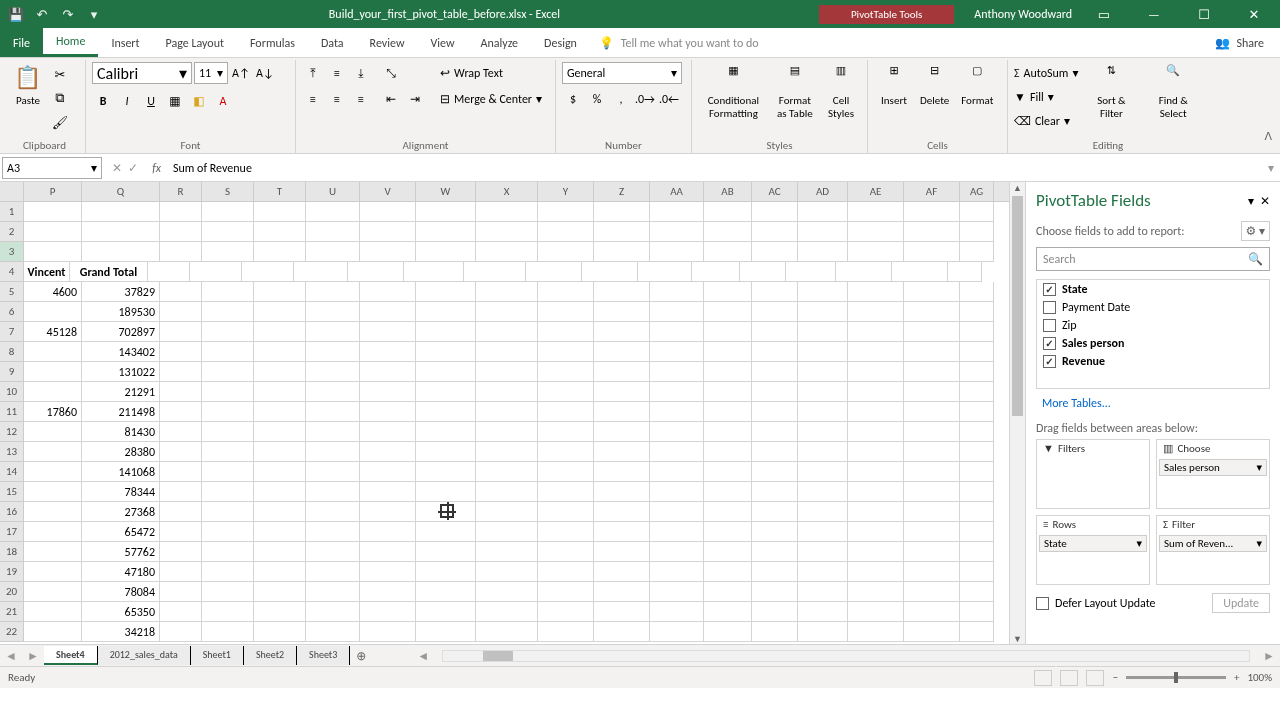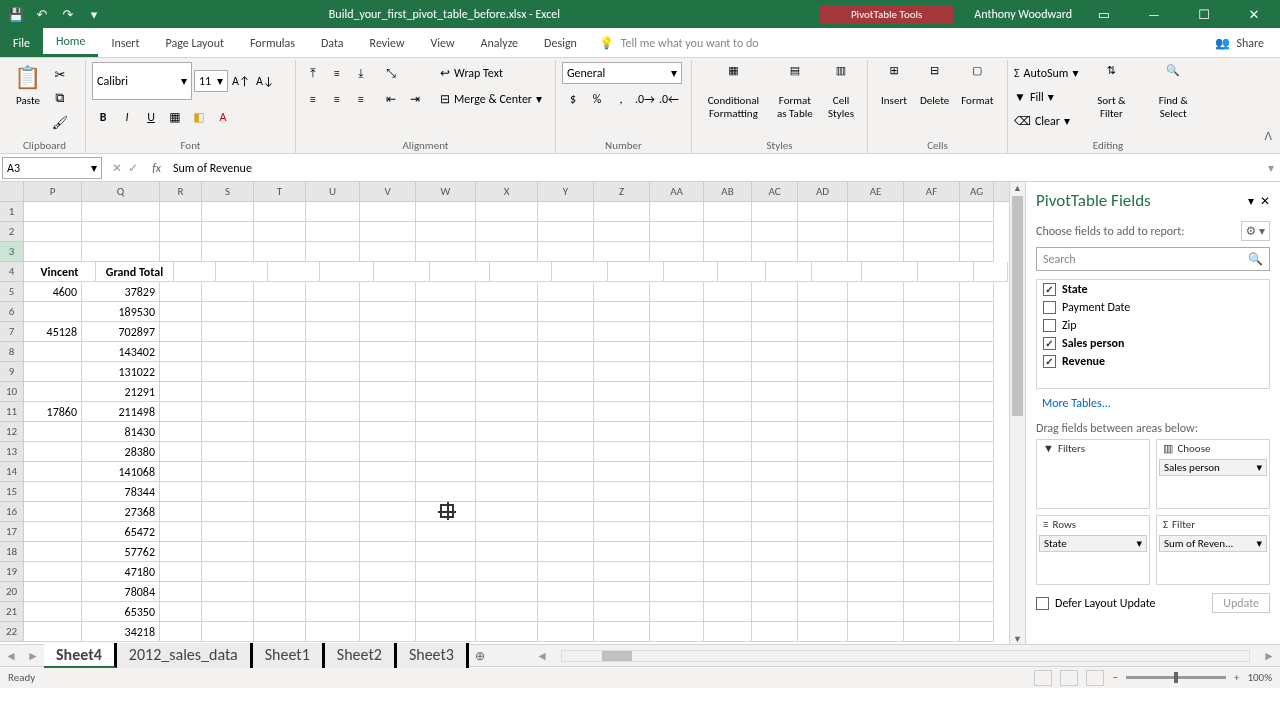--- a/index.html
+++ b/index.html
@@ -28,21 +28,21 @@
 
 .ribbon-body { height: 96px; background: #f3f2f1; border-bottom: 1px solid #d4d4d4; display: flex; padding: 2px 4px 0; position: relative; }
 .rgroup { border-right: 1px solid #d4d4d4; padding: 2px 6px 16px; display: flex; flex-direction: column; position: relative; }
 .rgroup-label { position: absolute; bottom: 1px; left: 0; right: 0; text-align: center; font-size: 11px; color: #666; }
 .rgroup-body { flex: 1; display: flex; align-items: flex-start; gap: 4px; }
 .clipboard-big { display: flex; flex-direction: column; align-items: center; gap: 2px; padding: 2px 4px; }
 .clip-icon { width: 28px; height: 28px; font-size: 22px; }
 .small-col { display: flex; flex-direction: column; gap: 4px; padding-top: 2px; }
 .small-btn { width: 20px; height: 20px; font-size: 13px; display: flex; align-items: center; justify-content: center; }
 .font-row { display: flex; gap: 2px; align-items: center; margin-bottom: 6px; }
-.font-select { width: 100px; height: 38px; border: 1px solid #ababab; background: #fff; padding: 0 4px; font-size: 12px; display: flex; align-items: center; justify-content: space-between; }
+.font-select { width: 100px; height: 22px; border: 1px solid #ababab; background: #fff; padding: 0 4px; font-size: 16px; display: flex; align-items: center; justify-content: space-between; }
 .size-select { width: 34px; height: 22px; border: 1px solid #ababab; background: #fff; padding: 0 4px; font-size: 12px; display: flex; align-items: center; justify-content: space-between; }
 .tiny-btn { width: 22px; height: 22px; display: flex; align-items: center; justify-content: center; font-size: 12px; }
 .align-grid { display: grid; grid-template-columns: repeat(3, 22px); gap: 2px; }
 .wrap-btn { display: flex; align-items: center; gap: 4px; padding: 0 6px; height: 22px; }
 .merge-btn { display: flex; align-items: center; gap: 4px; padding: 0 6px; height: 22px; }
 .num-select { width: 120px; height: 22px; border: 1px solid #ababab; background: #fff; padding: 0 4px; font-size: 12px; display: flex; align-items: center; justify-content: space-between; }
 .big-btn { display: flex; flex-direction: column; align-items: center; gap: 2px; padding: 2px 6px; text-align: center; font-size: 11px; }
 .big-btn svg, .big-btn .bi { width: 28px; height: 28px; }
 .ed-row { display: flex; align-items: center; gap: 4px; height: 22px; font-size: 12px; }
 .collapse-caret { position: absolute; right: 6px; bottom: 6px; top: auto; font-size: 11px; color: #666; }
@@ -94,21 +94,21 @@
 .area-box { border: 1px solid #d4d4d4; height: 70px; display: flex; flex-direction: column; }
 .area-header { padding: 2px 6px; color: #333; font-size: 11px; display: flex; align-items: center; gap: 4px; }
 .area-body { flex: 1; padding: 2px; }
 .area-item { background: #f3f2f1; border: 1px solid #ccc; padding: 1px 4px; font-size: 11px; display: flex; justify-content: space-between; align-items: center; }
 .defer-row { display: flex; align-items: center; gap: 6px; margin-top: 8px; justify-content: space-between; }
 .upd-btn { border: 1px solid #ccc; padding: 2px 10px; color: #999; }
 
 
 .sheet-tab-bar { height: 22px; background: #f3f2f1; border-top: 1px solid #d4d4d4; display: flex; align-items: center; }
 .nav-arr { width: 22px; text-align: center; color: #999; }
-.stab { padding: 2px 12px; border-right: 3px solid #000000; font-size: 16px; color: #444; background: #ececec; }
+.stab { padding: 2px 12px; border-right: 1px solid #000000; font-size: 10px; color: #444; background: #ececec; }
 .stab.active { background: #fff; font-weight: bold; border-bottom: 2px solid #217346; }
 .add-sheet { width: 22px; text-align: center; color: #666; }
 .hscroll-track { flex: 1; margin: 0 8px; height: 12px; background: #f1f1f1; border: 1px solid #ddd; position: relative; }
 .hscroll-thumb { position: absolute; left: 40px; width: 30px; top: 0; bottom: 0; background: #c1c1c1; }
 
 
 .status-bar { height: 22px; background: #f3f2f1; border-top: 1px solid #d4d4d4; display: flex; align-items: center; padding: 0 8px; font-size: 11px; color: #555; }
 .sb-right { margin-left: auto; display: flex; align-items: center; gap: 8px; }
 .view-btn { width: 18px; height: 16px; border: 1px solid #ccc; }
 .zoom-slider { width: 100px; height: 3px; background: #999; position: relative; }
@@ -419,21 +419,21 @@
           <div class="cell" style="width: 54px;"></div>
           <div class="cell" style="width: 48px;"></div>
           <div class="cell" style="width: 46px;"></div>
           <div class="cell" style="width: 50px;"></div>
           <div class="cell" style="width: 56px;"></div>
           <div class="cell" style="width: 56px;"></div>
           <div class="cell" style="width: 34px;"></div>
         </div>
         <div class="row">
           <div class="rh">4</div>
-          <div class="cell hdr" style="width: 72px; justify-content: center;">Vincent</div>
+          <div class="cell hdr" style="width: 46px; justify-content: center;">Vincent</div>
           <div class="cell hdr" style="width: 78px; justify-content: center;">Grand Total</div>
           <div class="cell" style="width: 42px;"></div>
           <div class="cell" style="width: 52px;"></div>
           <div class="cell" style="width: 52px;"></div>
           <div class="cell" style="width: 54px;"></div>
           <div class="cell" style="width: 56px;"></div>
           <div class="cell" style="width: 60px;"></div>
           <div class="cell" style="width: 62px;"></div>
           <div class="cell" style="width: 56px;"></div>
           <div class="cell" style="width: 56px;"></div>

